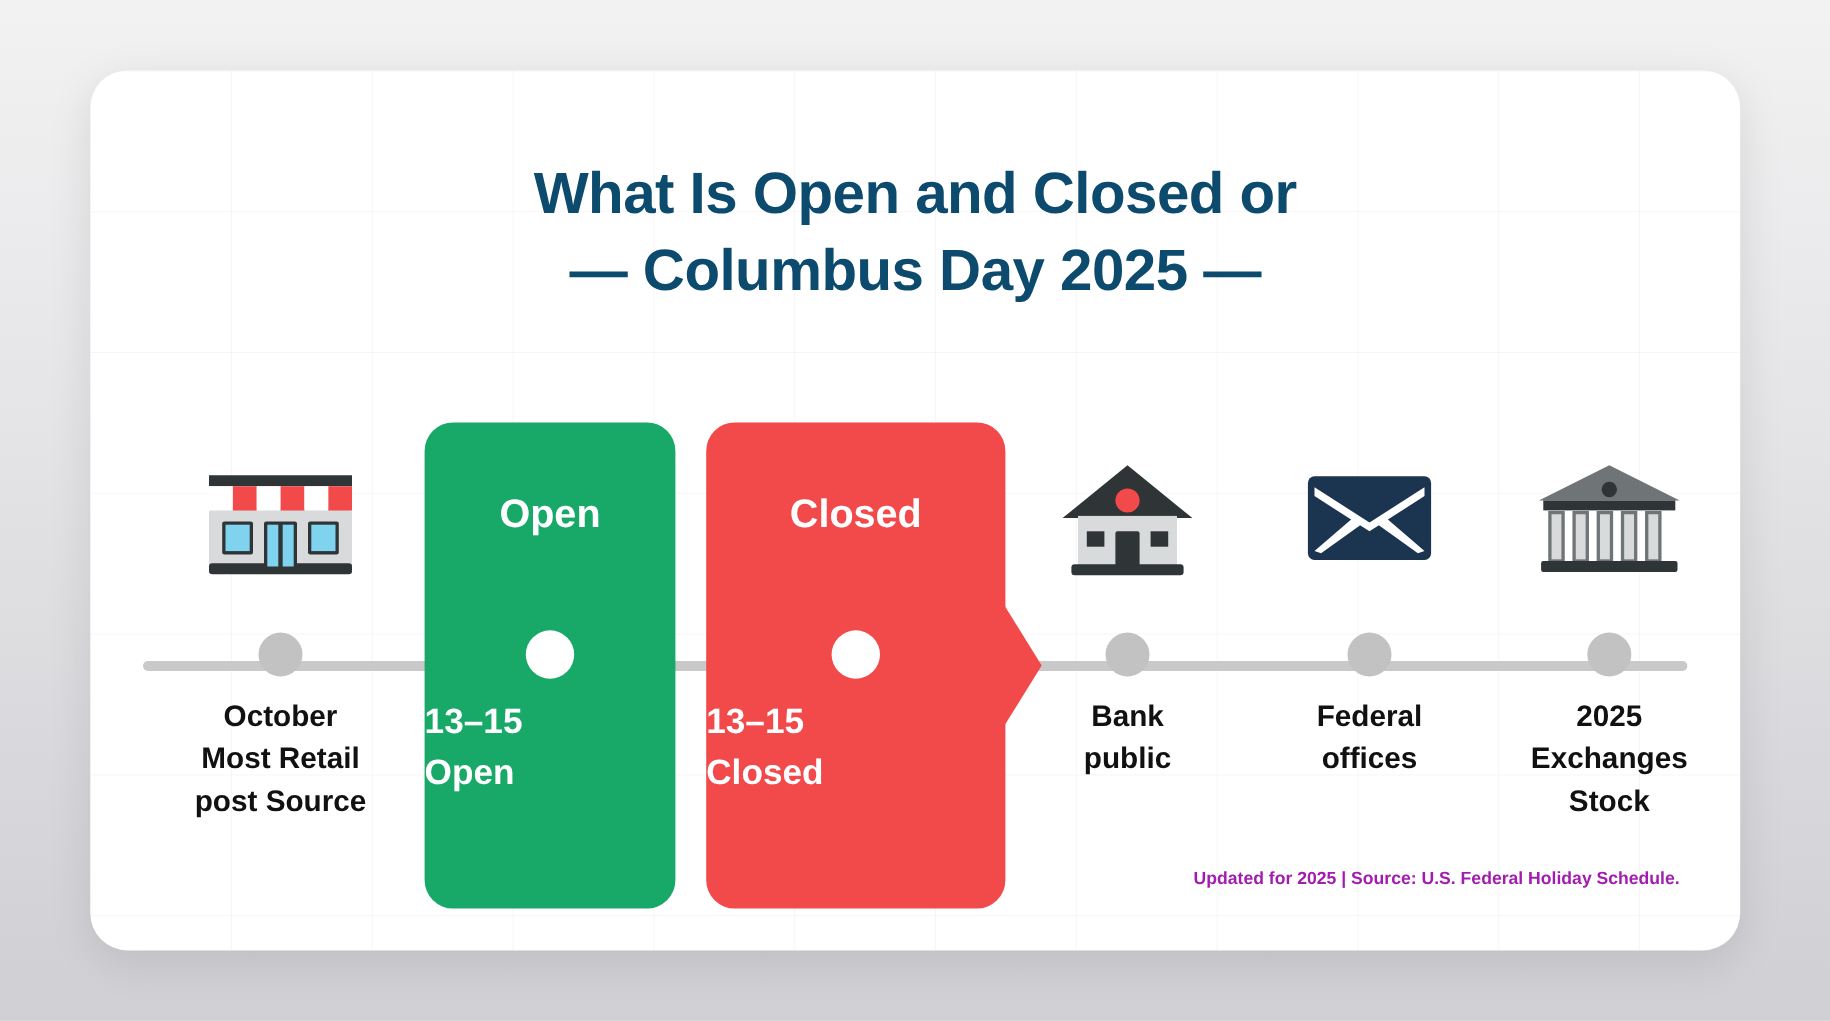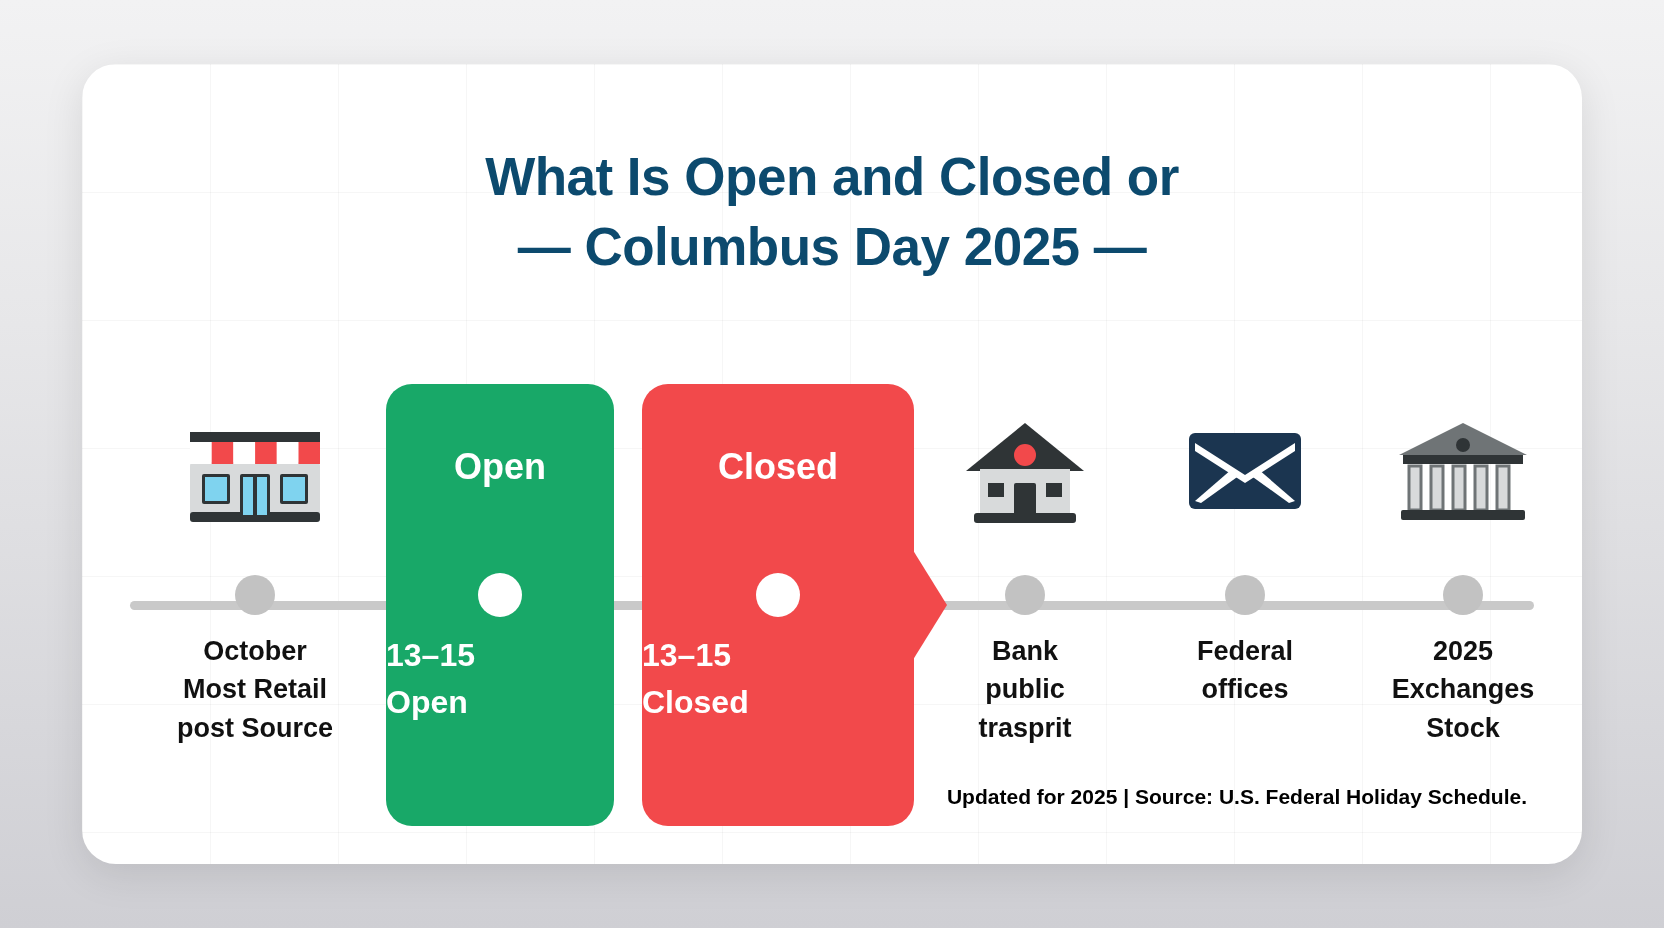--- a/index.html
+++ b/index.html
@@ -166,23 +166,23 @@
     font-size: 32px;
     font-weight: 700;
     line-height: 1.48;
   }
   .status-sub span { display: block; }
 
   .footnote {
     position: absolute;
     right: 55px;
     bottom: 55px;
-    font-size: 21px;
+    font-size: 16px;
     font-weight: 600;
-    color: #000000;
+    color: #a21caf;
   }
 
   svg { display: block; }
 </style>
 </head>
 <body>
 
 <div class="card">
   <div class="grid-overlay"></div>
 
@@ -256,21 +256,20 @@
           <circle cx="65" cy="40" r="11" fill="#f2494b"></circle>
           <rect x="54" y="68" width="22" height="32" rx="2" fill="#2f3436"></rect>
           <rect x="28" y="68" width="16" height="14" fill="#2f3436"></rect>
           <rect x="86" y="68" width="16" height="14" fill="#2f3436"></rect>
         </svg>
       </div>
       <div class="dot"></div>
       <div class="caption">
         <span>Bank</span>
         <span>public</span>
-        <span>trasprit</span>
       </div>
     </div>
 
     <div class="col" style="left:1000px;">
       <div class="icon-wrap">
         <svg width="120" height="92" viewBox="0 0 120 92">
           <rect x="4" y="8" width="112" height="76" rx="6" fill="#1b3550"></rect>
           <path d="M10 18 L60 50 L110 18 L110 26 L60 58 L10 26 Z" fill="#ffffff"></path>
           <path d="M10 76 L47 44 L55 50 L16 78 Z" fill="#ffffff"></path>
           <path d="M110 76 L73 44 L65 50 L104 78 Z" fill="#ffffff"></path>

